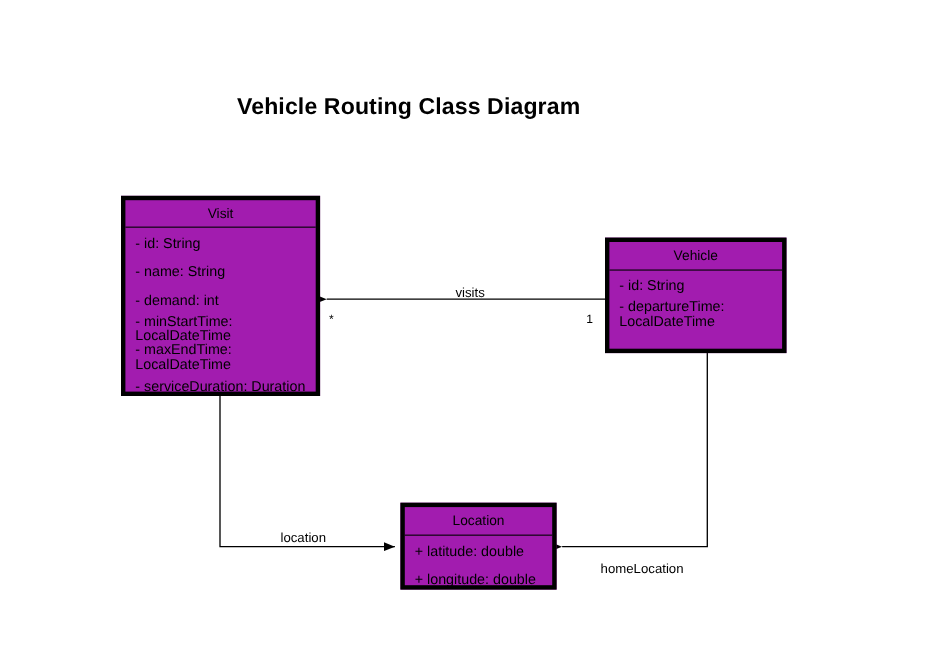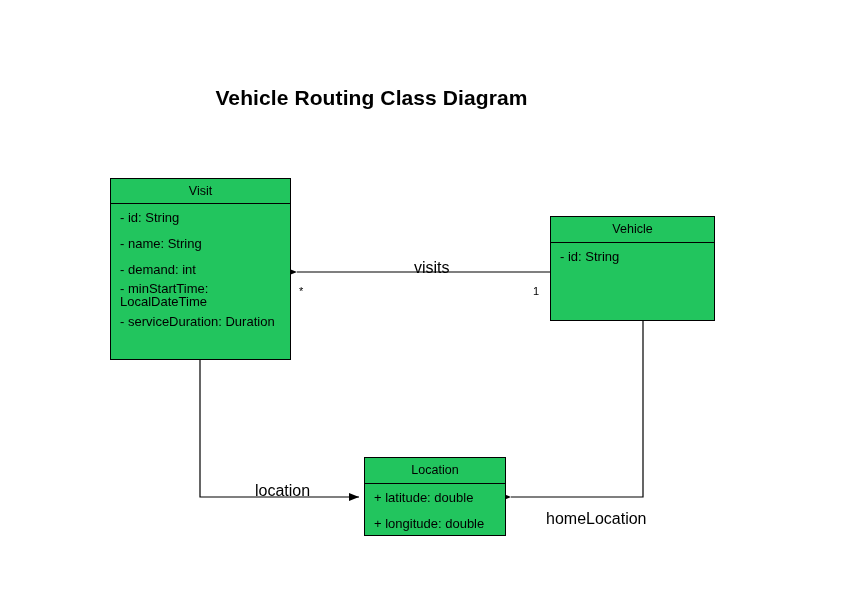--- a/index.html
+++ b/index.html
@@ -30,22 +30,22 @@
     text-align: center;
     font-size: 21px;
     font-weight: bold;
     letter-spacing: 0.1px;
     color: #000000;
   }
   
   .uml-class {
     position: absolute;
     box-sizing: border-box;
-    background: #22c55e;
-    border: 1px solid #000000;
+    background: #a21caf;
+    border: 4px solid #000000;
   }
   .uml-class-name {
     box-sizing: border-box;
     width: 100%;
     text-align: center;
     font-size: 12.5px;
     line-height: 1;
     border-bottom: 1px solid #000000;
     display: flex;
     align-items: center;
@@ -73,21 +73,21 @@
   #class-vehicle .uml-class-name { height: 26px; }
   #class-vehicle .uml-attr { height: 26px; }
 
   #class-location  { left: 364px; top: 457px; width: 142px; height: 79px; }
   #class-location .uml-class-name { height: 26px; }
   #class-location .uml-attr { height: 26px; }
 
   
   .edge-label {
     position: absolute;
-    font-size: 16px;
+    font-size: 12px;
     line-height: 1;
     color: #000000;
     white-space: nowrap;
   }
   .mult-label {
     position: absolute;
     font-size: 11px;
     line-height: 1;
     color: #000000;
     white-space: nowrap;
@@ -120,28 +120,30 @@
 
 <div class="diagram-title">Vehicle Routing Class Diagram</div>
 
 <div class="uml-class" id="class-visit">
   <div class="uml-class-name">Visit</div>
   <div class="uml-attrs">
     <div class="uml-attr">- id: String</div>
     <div class="uml-attr">- name: String</div>
     <div class="uml-attr">- demand: int</div>
     <div class="uml-attr">- minStartTime: LocalDateTime</div>
+    <div class="uml-attr">- maxEndTime: LocalDateTime</div>
     <div class="uml-attr">- serviceDuration: Duration</div>
   </div>
 </div>
 
 <div class="uml-class" id="class-vehicle">
   <div class="uml-class-name">Vehicle</div>
   <div class="uml-attrs">
     <div class="uml-attr">- id: String</div>
+    <div class="uml-attr">- departureTime: LocalDateTime</div>
   </div>
 </div>
 
 <div class="uml-class" id="class-location">
   <div class="uml-class-name">Location</div>
   <div class="uml-attrs">
     <div class="uml-attr">+ latitude: double</div>
     <div class="uml-attr">+ longitude: double</div>
   </div>
 </div>

